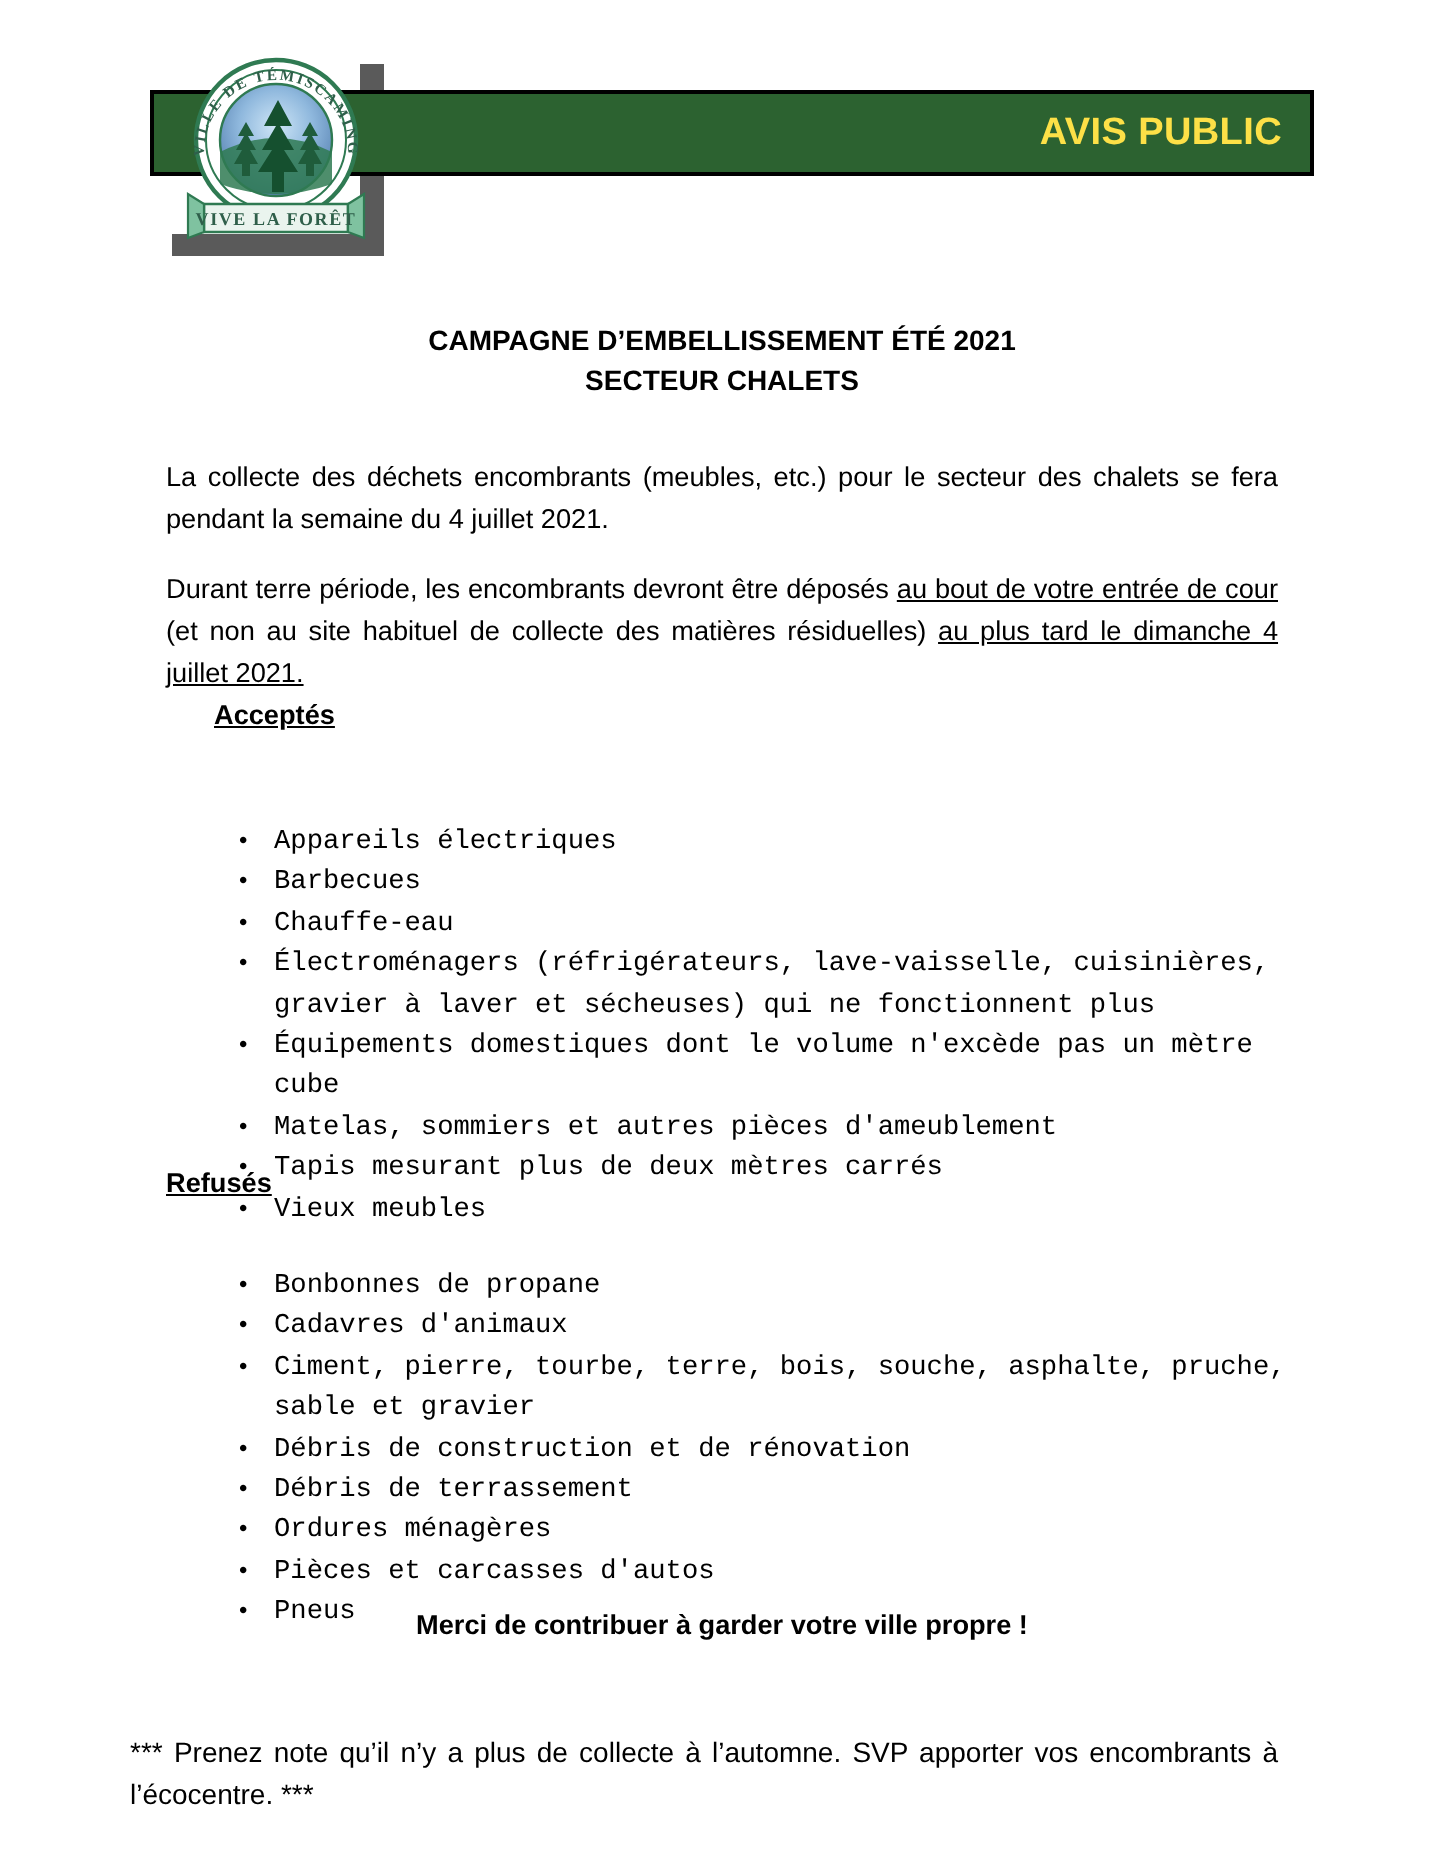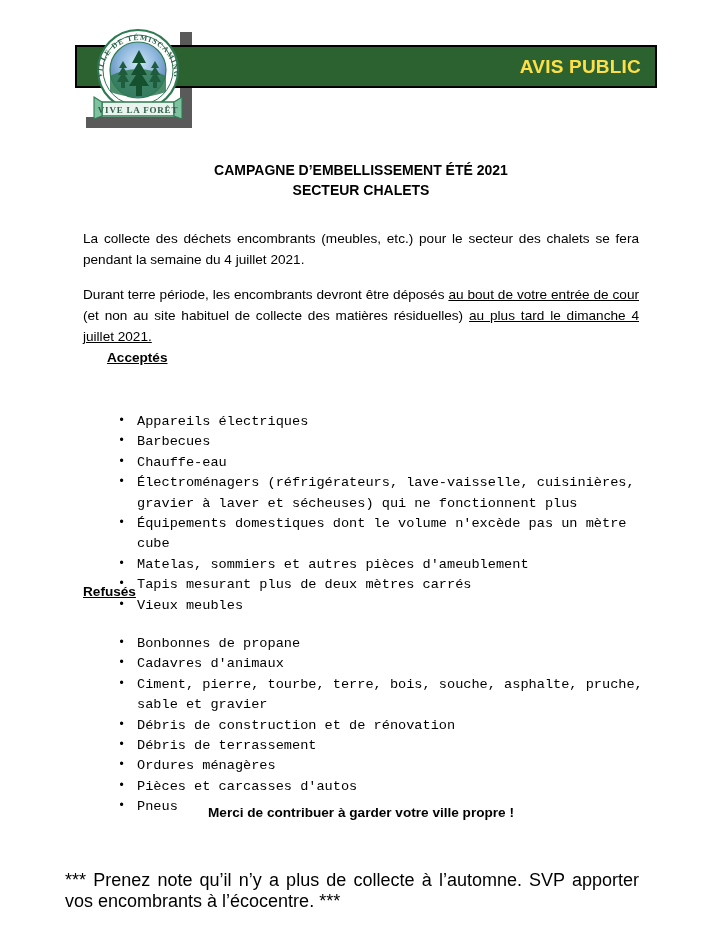--- a/index.html
+++ b/index.html
@@ -140,21 +140,21 @@
     width: 556px;
     text-align: center;
     font-size: 13.6px;
     font-weight: bold;
   }
   .footnote {
     position: absolute;
     left: 65px;
     top: 852px;
     width: 574px;
-    font-size: 18px;
+    font-size: 14px;
     line-height: 21px;
     text-align: justify;
   }
 </style>
 </head>
 <body>
 
 <div class="header">
 
   <div class="header-shadow-vert"></div>

